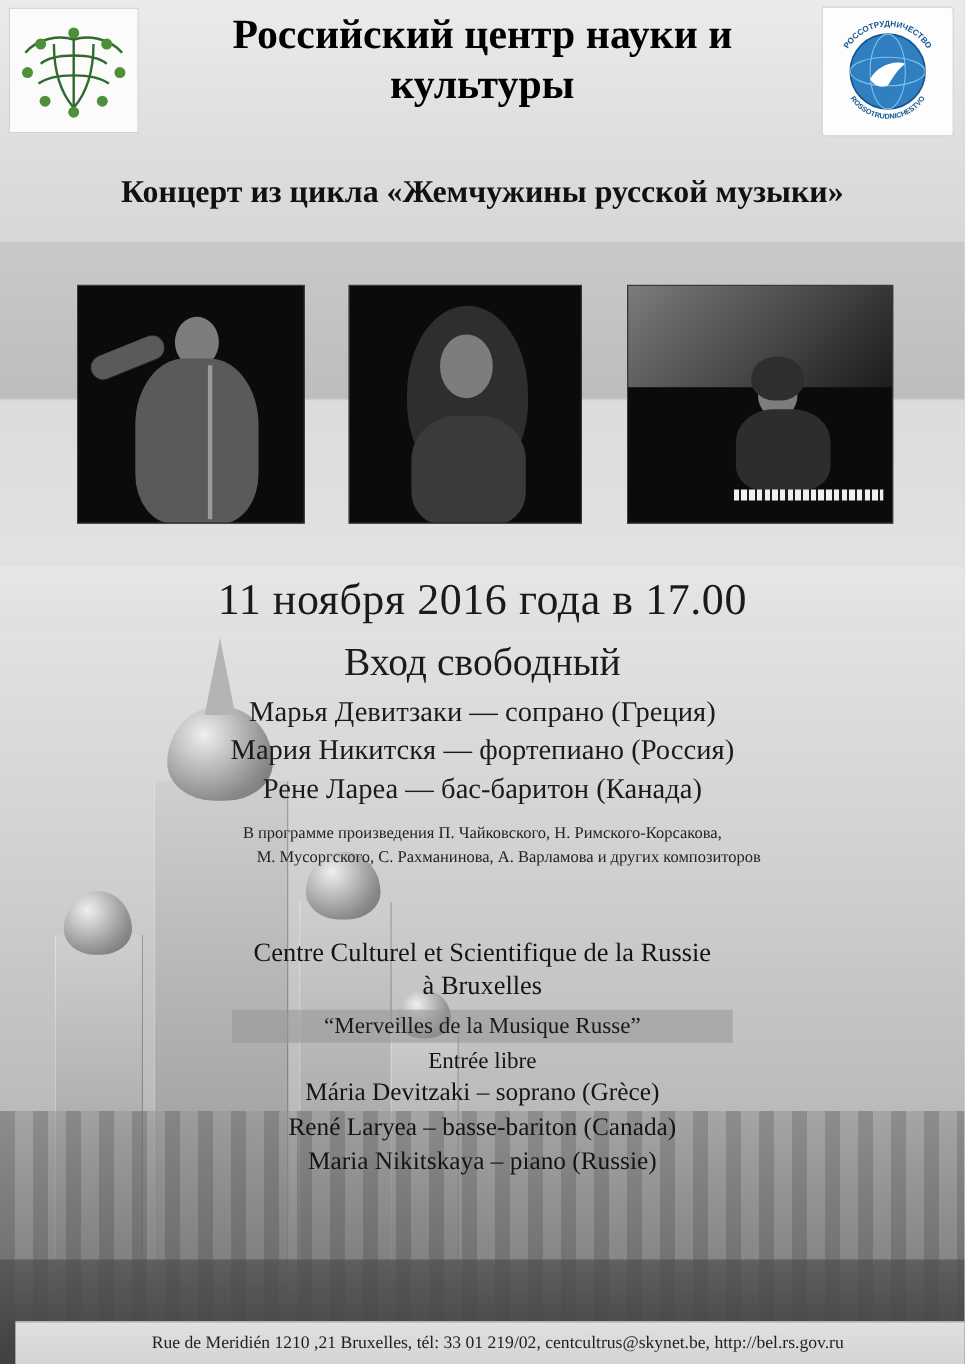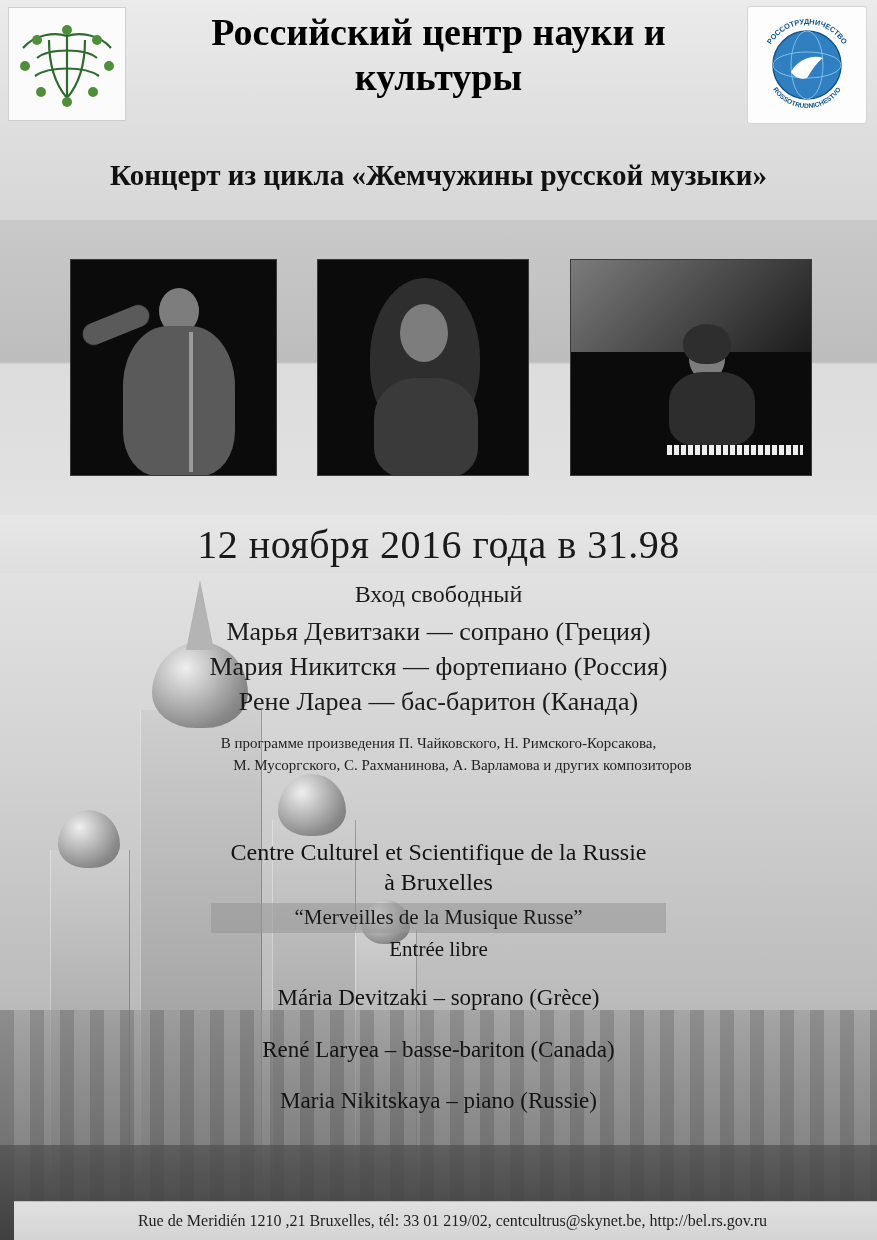--- a/index.html
+++ b/index.html
@@ -197,21 +197,21 @@
   }
 
   
   .ru-block {
     position: relative;
     text-align: center;
     padding-top: 8px;
     color: #1b1b1b;
   }
   .free-entry {
-    font-size: 24px;
+    font-size: 36px;
     margin-bottom: 6px;
   }
   .artist-line {
     font-size: 26px;
     line-height: 1.35;
   }
   .program-note {
     margin-top: 14px;
     font-size: 15px;
     line-height: 1.45;
@@ -241,21 +241,20 @@
     font-size: 27px;
     margin-top: 4px;
   }
   .fr-free {
     font-size: 21px;
     margin-top: 2px;
   }
   .fr-artist {
     font-size: 23px;
     line-height: 1.38;
-    margin-top: 20px;
   }
 
   
   .footer {
     position: absolute;
     left: 0;
     bottom: 0;
     width: 877px;
     height: 38px;
     background: linear-gradient(to bottom, #e0e0e0, #d4d4d4);
@@ -373,21 +372,21 @@
     <div class="photo p3">
       <div class="ph-piano" style="left:0; top:0; width:240px; height:92px; background:linear-gradient(135deg,#7b7b7b,#1c1c1c);"></div>
       <div class="ph-head" style="left:118px; top:78px; width:36px; height:42px;"></div>
       <div class="ph-hair" style="left:112px; top:64px; width:48px; height:40px;"></div>
       <div class="ph-figure" style="left:98px; top:112px; width:86px; height:74px; background:#2d2d2d;"></div>
       <div class="ph-keys" style="left:96px; bottom:20px; width:136px;"></div>
     </div>
   </div>
 
   <div class="date-band">
-    <div class="date-main">12 ноября 2016 года в 31.98</div>
+    <div class="date-main">11 ноября 2016 года в 17.00</div>
   </div>
 
   <div class="ru-block">
     <div class="free-entry">Вход свободный</div>
     <div class="artist-line">Марья Девитзаки — сопрано (Греция)</div>
     <div class="artist-line">Мария Никитскя — фортепиано (Россия)</div>
     <div class="artist-line">Рене Лареа — бас-баритон (Канада)</div>
     <div class="program-note">В программе произведения П. Чайковского, Н. Римского-Корсакова,</div>
     <div class="program-note" style="margin-top:0;margin-left:48px;">М. Мусоргского, С. Рахманинова, А. Варламова и других композиторов</div>
   </div>

